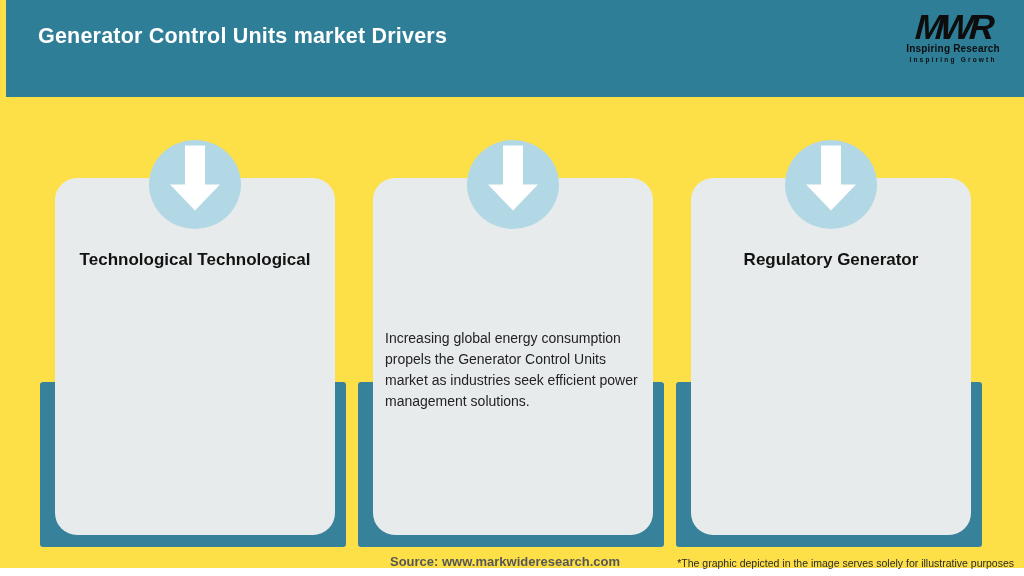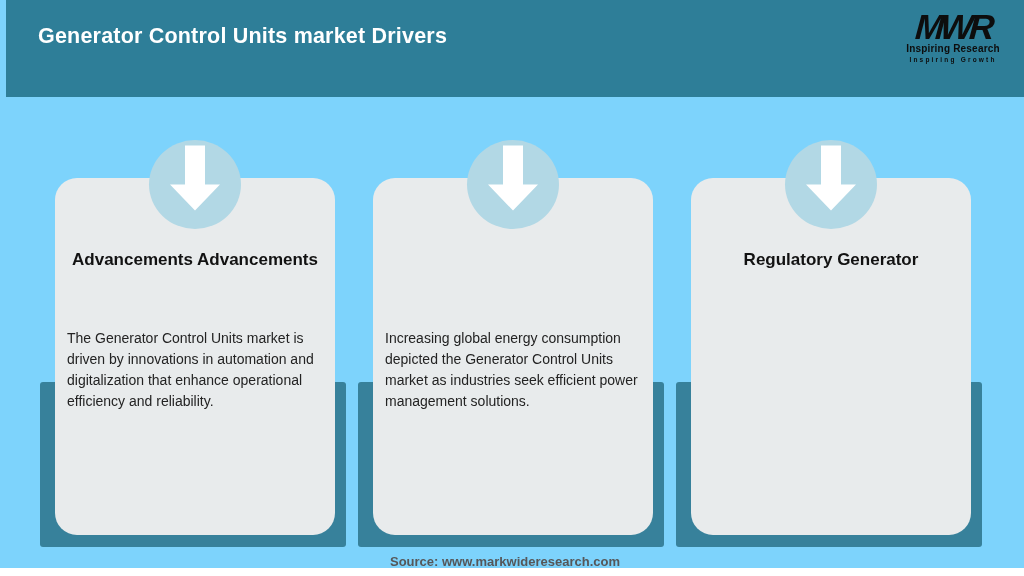--- a/index.html
+++ b/index.html
@@ -7,21 +7,21 @@
   body {
     font-family: "Liberation Sans", sans-serif;
     background: #ffffff;
     position: relative;
     overflow: hidden;
   }
   .page {
     position: absolute;
     width: 1024px;
     height: 568px;
-    background: #7dd3fc;
+    background: #fde047;
   }
 
   
   .header {
     position: absolute;
     left: 6px;
     top: 0;
     width: 1018px;
     height: 97px;
     background: #2E7E98;
@@ -153,26 +153,25 @@
       <div class="logo-name">Inspiring Research</div>
       <div class="logo-tagline">Inspiring Growth</div>
     </div>
   </div>
 
   <div class="backing b1"></div>
   <div class="backing b2"></div>
   <div class="backing b3"></div>
 
   <div class="card c1">
-    <div class="card-title">Advancements Advancements</div>
-    <div class="card-body">The Generator Control Units market is driven by innovations in automation and digitalization that enhance operational efficiency and reliability.</div>
+    <div class="card-title">Technological Technological</div>
   </div>
 
   <div class="card c2">
-    <div class="card-body">Increasing global energy consumption depicted the Generator Control Units market as industries seek efficient power management solutions.</div>
+    <div class="card-body">Increasing global energy consumption propels the Generator Control Units market as industries seek efficient power management solutions.</div>
   </div>
 
   <div class="card c3">
     <div class="card-title">Regulatory Generator</div>
   </div>
 
   <div class="circle ci1">
     <svg viewBox="0 0 92 88" xmlns="http://www.w3.org/2000/svg">
       <path d="M36 5 L56 5 L56 44 L71 44 L46 70 L21 44 L36 44 Z" fill="#FFFFFF"></path>
     </svg>
@@ -182,14 +181,15 @@
       <path d="M36 5 L56 5 L56 44 L71 44 L46 70 L21 44 L36 44 Z" fill="#FFFFFF"></path>
     </svg>
   </div>
   <div class="circle ci3">
     <svg viewBox="0 0 92 88" xmlns="http://www.w3.org/2000/svg">
       <path d="M36 5 L56 5 L56 44 L71 44 L46 70 L21 44 L36 44 Z" fill="#FFFFFF"></path>
     </svg>
   </div>
 
   <div class="source">Source: www.markwideresearch.com</div>
+  <div class="disclaimer">*The graphic depicted in the image serves solely for illustrative purposes</div>
 
 </div>
 
 </body></html>

